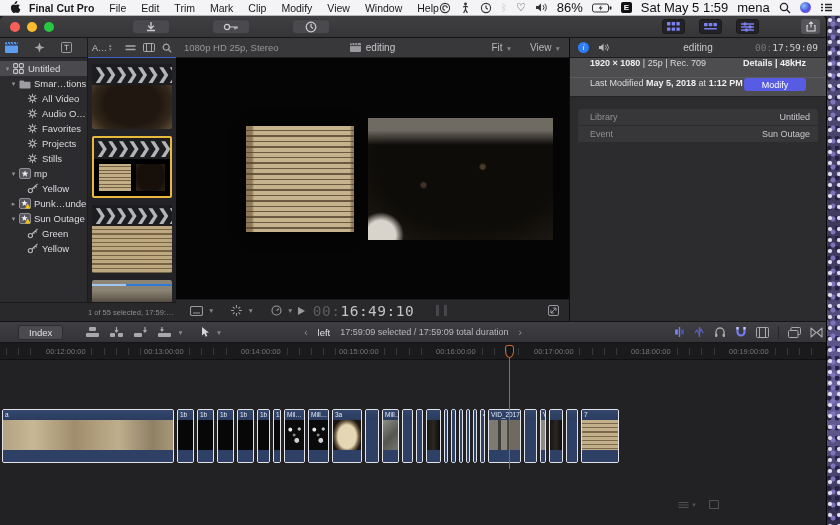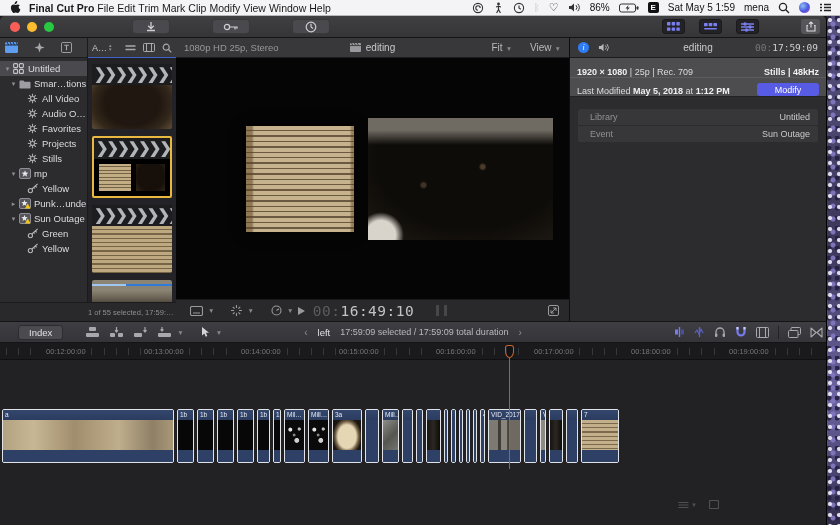--- a/index.html
+++ b/index.html
@@ -13,26 +13,26 @@
       radial-gradient(circle at 3px 4px, rgba(232,230,246,.95) 0 1.5px, transparent 2.6px) 0 0/9px 11px,
       radial-gradient(circle at 6px 8px, rgba(130,118,190,.95) 0 2px, transparent 3px) 0 0/11px 13px,
       radial-gradient(circle at 2px 2px, rgba(38,33,66,.95) 0 2px, transparent 3px) 0 0/8px 10px,
       linear-gradient(165deg,#57527f,#3c3759 45%,#6c65a2 75%,#302c4a); }
 
   
   .menubar { position:absolute; left:0; top:0; width:840px; height:16px; background:#f4f4f6;
     display:flex; align-items:center; font-size:10.5px; color:#1a1a1a; z-index:30;
     border-bottom:1px solid #b9b9bc; }
   .menubar .apple { margin:0 8px 0 10px; display:flex; align-items:center; }
-  .menu-items { display:flex; gap:3px; align-items:flex-end; }
+  .menu-items { display:flex; gap:15px; align-items:flex-end; }
   .menu-items span { white-space:nowrap; }
   .menu-items span[data-bold="true"] { font-weight:bold; }
   .menu-status { margin-left:auto; display:flex; align-items:center; gap:9px; padding-right:8px; }
   .menu-status svg { display:block; }
-  .st-txt { font-size:10px; color:#111; white-space:nowrap; }
+  .st-txt { font-size:13px; color:#111; white-space:nowrap; }
   .e-app { width:11px; height:11px; background:#111; border-radius:2px; color:#fff;
     font-size:8px; font-weight:bold; display:flex; align-items:center; justify-content:center; }
   .siri-orb { width:11px; height:11px; border-radius:50%;
     background:radial-gradient(circle at 35% 35%, #8cc2f2, #4a53e0 55%, #b05fd0 90%); }
 
   
   .window { position:absolute; left:0; top:16px; width:827px; height:509px;
     background:#242427; border-radius:5px 5px 0 0; overflow:hidden; border-right:1px solid #000; }
 
   .titlebar { height:22px; background:linear-gradient(#404043,#353538);
@@ -134,21 +134,21 @@
   
   .inspector { flex:1; display:flex; flex-direction:column; background:#2c2c2f; }
   .inspector .pane-header { padding:0 8px; }
   .insp-icons { display:flex; gap:9px; align-items:center; }
   .info-badge { width:11px; height:11px; border-radius:50%; background:#2e7cf6; color:#fff;
     font-size:8px; font-style:italic; font-family:"Liberation Serif",serif; display:flex; align-items:center; justify-content:center; }
   .insp-title { position:absolute; left:0; right:0; text-align:center; color:#c9c9cd; font-size:10px; }
   .insp-tc { margin-left:auto; font-family:"DejaVu Sans Mono",monospace; font-size:9.5px; color:#d0d0d4; }
   .insp-tc .dim { color:#77777b; }
   .info-strip { background:#4d4d50; border-bottom:1px solid #232326; }
-  .info-row { height:19px; display:flex; align-items:flex-end; padding:0 7px; font-size:9px; color:#dcdcde; }
+  .info-row { height:19px; display:flex; align-items:flex-start; padding:0 20px; font-size:9px; color:#dcdcde; }
   .info-row + .info-row { border-top:1px solid #5c5c5f; }
   .spec-bold, .audio-spec { font-weight:bold; color:#f0f0f2; }
   .row-right { margin-left:auto; }
   .mod-date, .mod-time { font-weight:bold; color:#f0f0f2; }
   .modify-btn { margin-left:auto; width:62px; height:13px; background:#585ce5; border-radius:3px;
     color:#fff; font-size:9px; display:flex; align-items:center; justify-content:center; }
   .insp-body { flex:1; padding:12px 8px 0 8px; }
   .details-hd { font-size:9.5px; color:#cfcfd1; padding-left:4px; margin-bottom:6px; }
   .detail-rows { border-radius:3px; overflow:hidden; }
   .detail-row { height:16px; background:#37373a; display:flex; align-items:center;
@@ -684,21 +684,21 @@
                   <path d="M8 3.2a3.4 3.4 0 0 1 0 4.6M9.8 1.8a5.8 5.8 0 0 1 0 7.4" stroke="#b9b9bd" stroke-width="1" fill="none"></path>
                 </svg>
               </span>
           </span>
           <span class="insp-title">editing</span>
           <span class="insp-tc"><span class="dim">00:</span><span>17:59:09</span></span>
         </div>
         <div class="info-strip">
           <div class="info-row">
             <span><span class="spec-bold">1920 × 1080</span><span> | 25p | Rec. 709</span></span>
-            <span class="row-right audio-spec">Stills | 48kHz</span>
+            <span class="row-right audio-spec">Details | 48kHz</span>
           </div>
           <div class="info-row">
             <span>
               <span>Last Modified</span>
               <span class="mod-date">May 5, 2018</span>
               <span>at</span>
               <span class="mod-time">1:12 PM</span>
             </span>
             <span class="modify-btn">Modify</span>
           </div>

